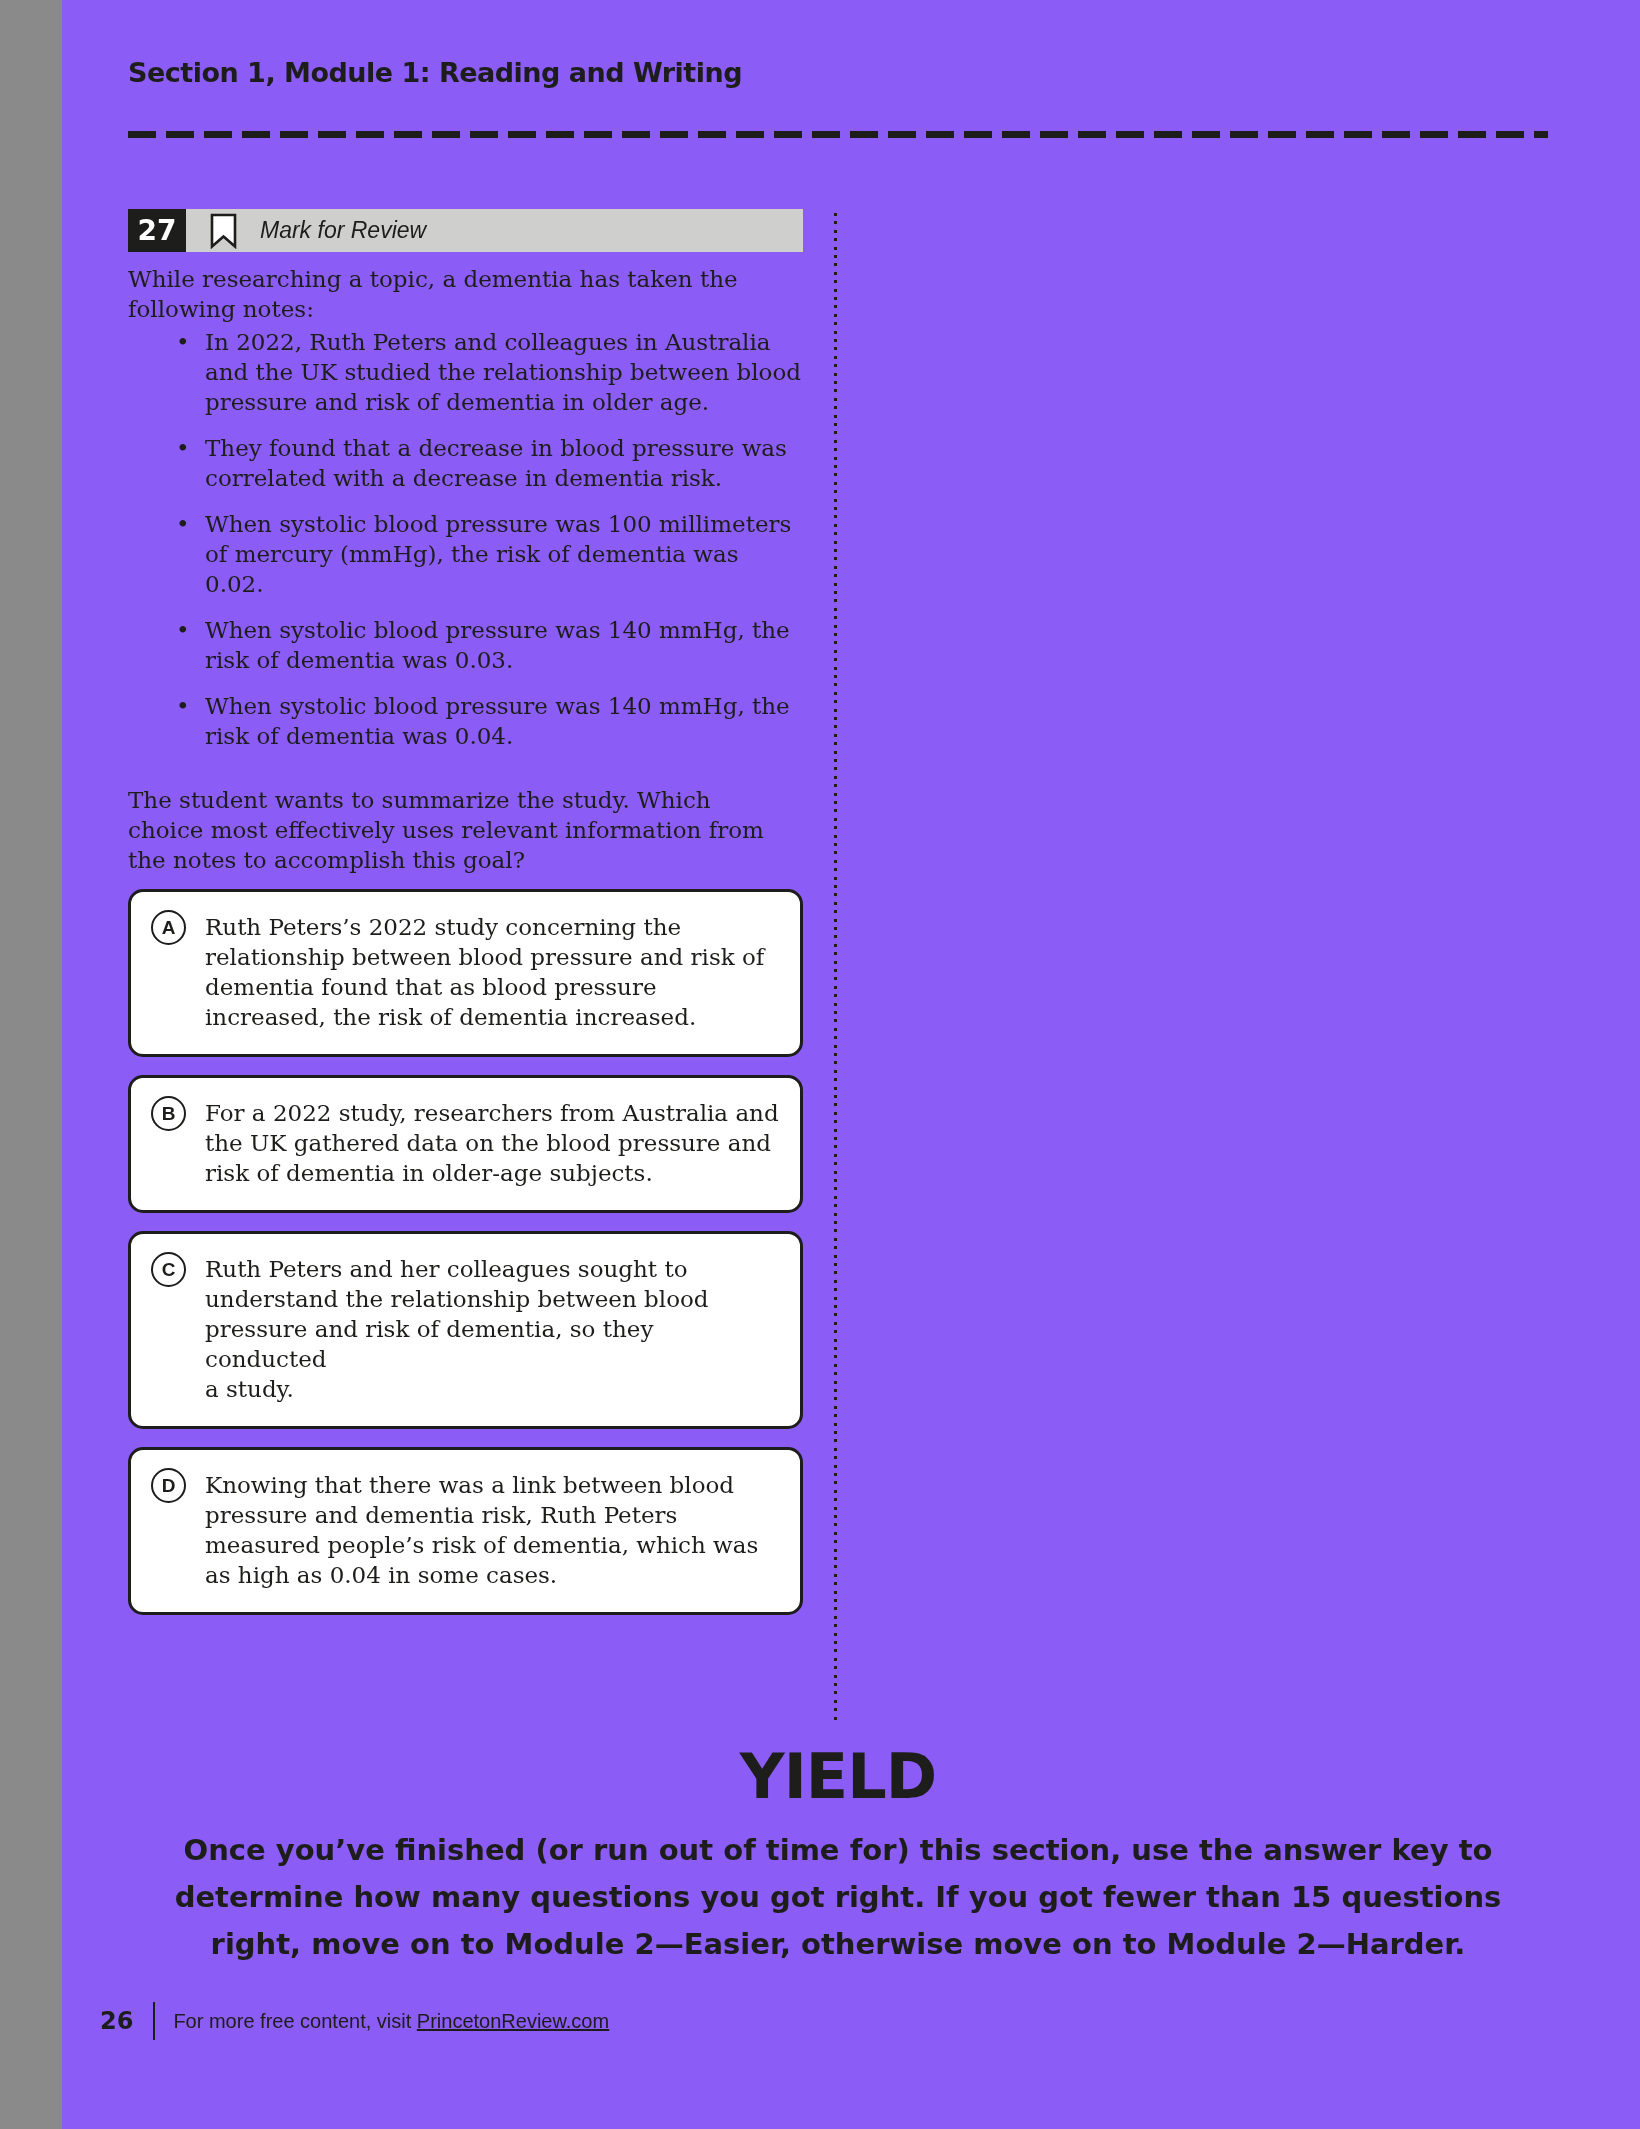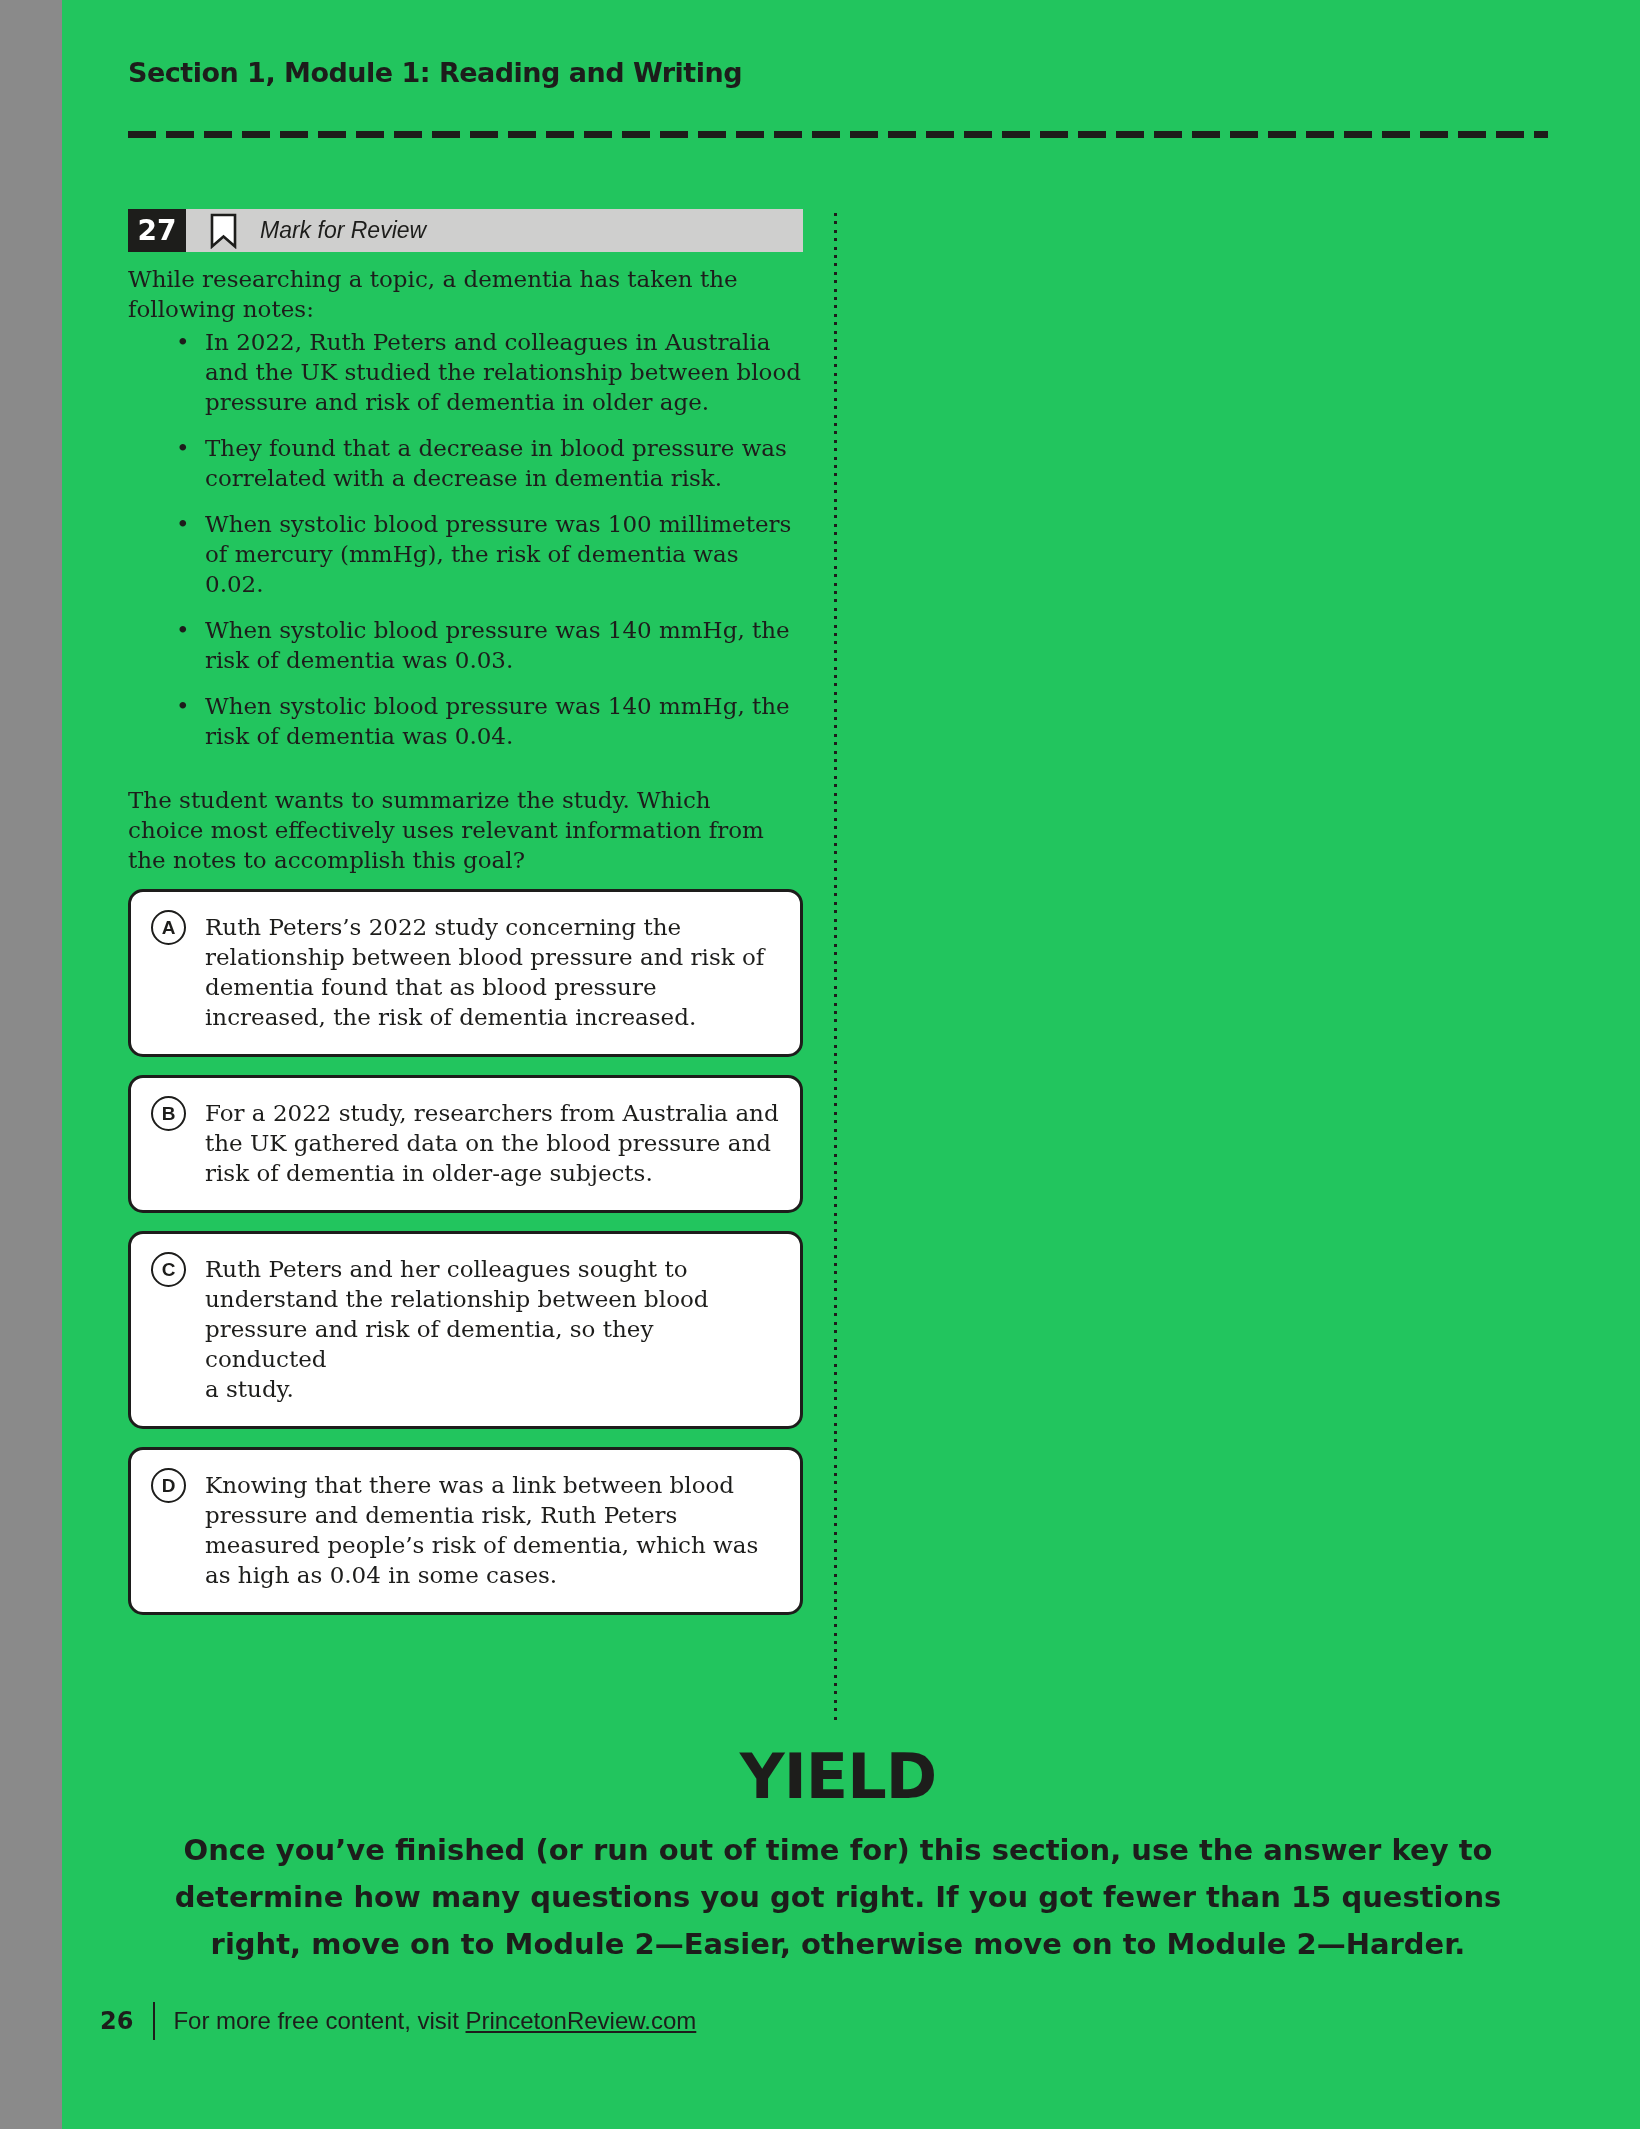--- a/index.html
+++ b/index.html
@@ -1,21 +1,21 @@
 <!DOCTYPE html>
 <html><head>
 <meta charset="utf-8">
 <style>
   * { margin: 0; padding: 0; box-sizing: border-box; }
   html, body { background: #ffffff; }
   .page {
     position: relative;
     width: 1640px;
     height: 2129px;
-    background: #22c55e;
+    background: #8b5cf6;
     font-family: "DejaVu Serif", serif;
     color: #1d1d1b;
     overflow: hidden;
   }
   .edge-bar {
     position: absolute;
     left: 0; top: 0;
     width: 62px; height: 2129px;
     background: #8a8a8a;
   }
@@ -169,21 +169,21 @@
     font-weight: bold;
     font-size: 24px;
   }
   .footer-vr {
     width: 2px; height: 38px;
     background: #1d1d1b;
     margin: 0 18px 0 20px;
   }
   .footer-text {
     font-family: "Liberation Sans", sans-serif;
-    font-size: 24px;
+    font-size: 20px;
     color: #1d1d1b;
   }
   .footer-link {
     color: #1d1d1b;
     text-decoration: underline;
     cursor: pointer;
   }
 </style>
 </head>
 <body>

